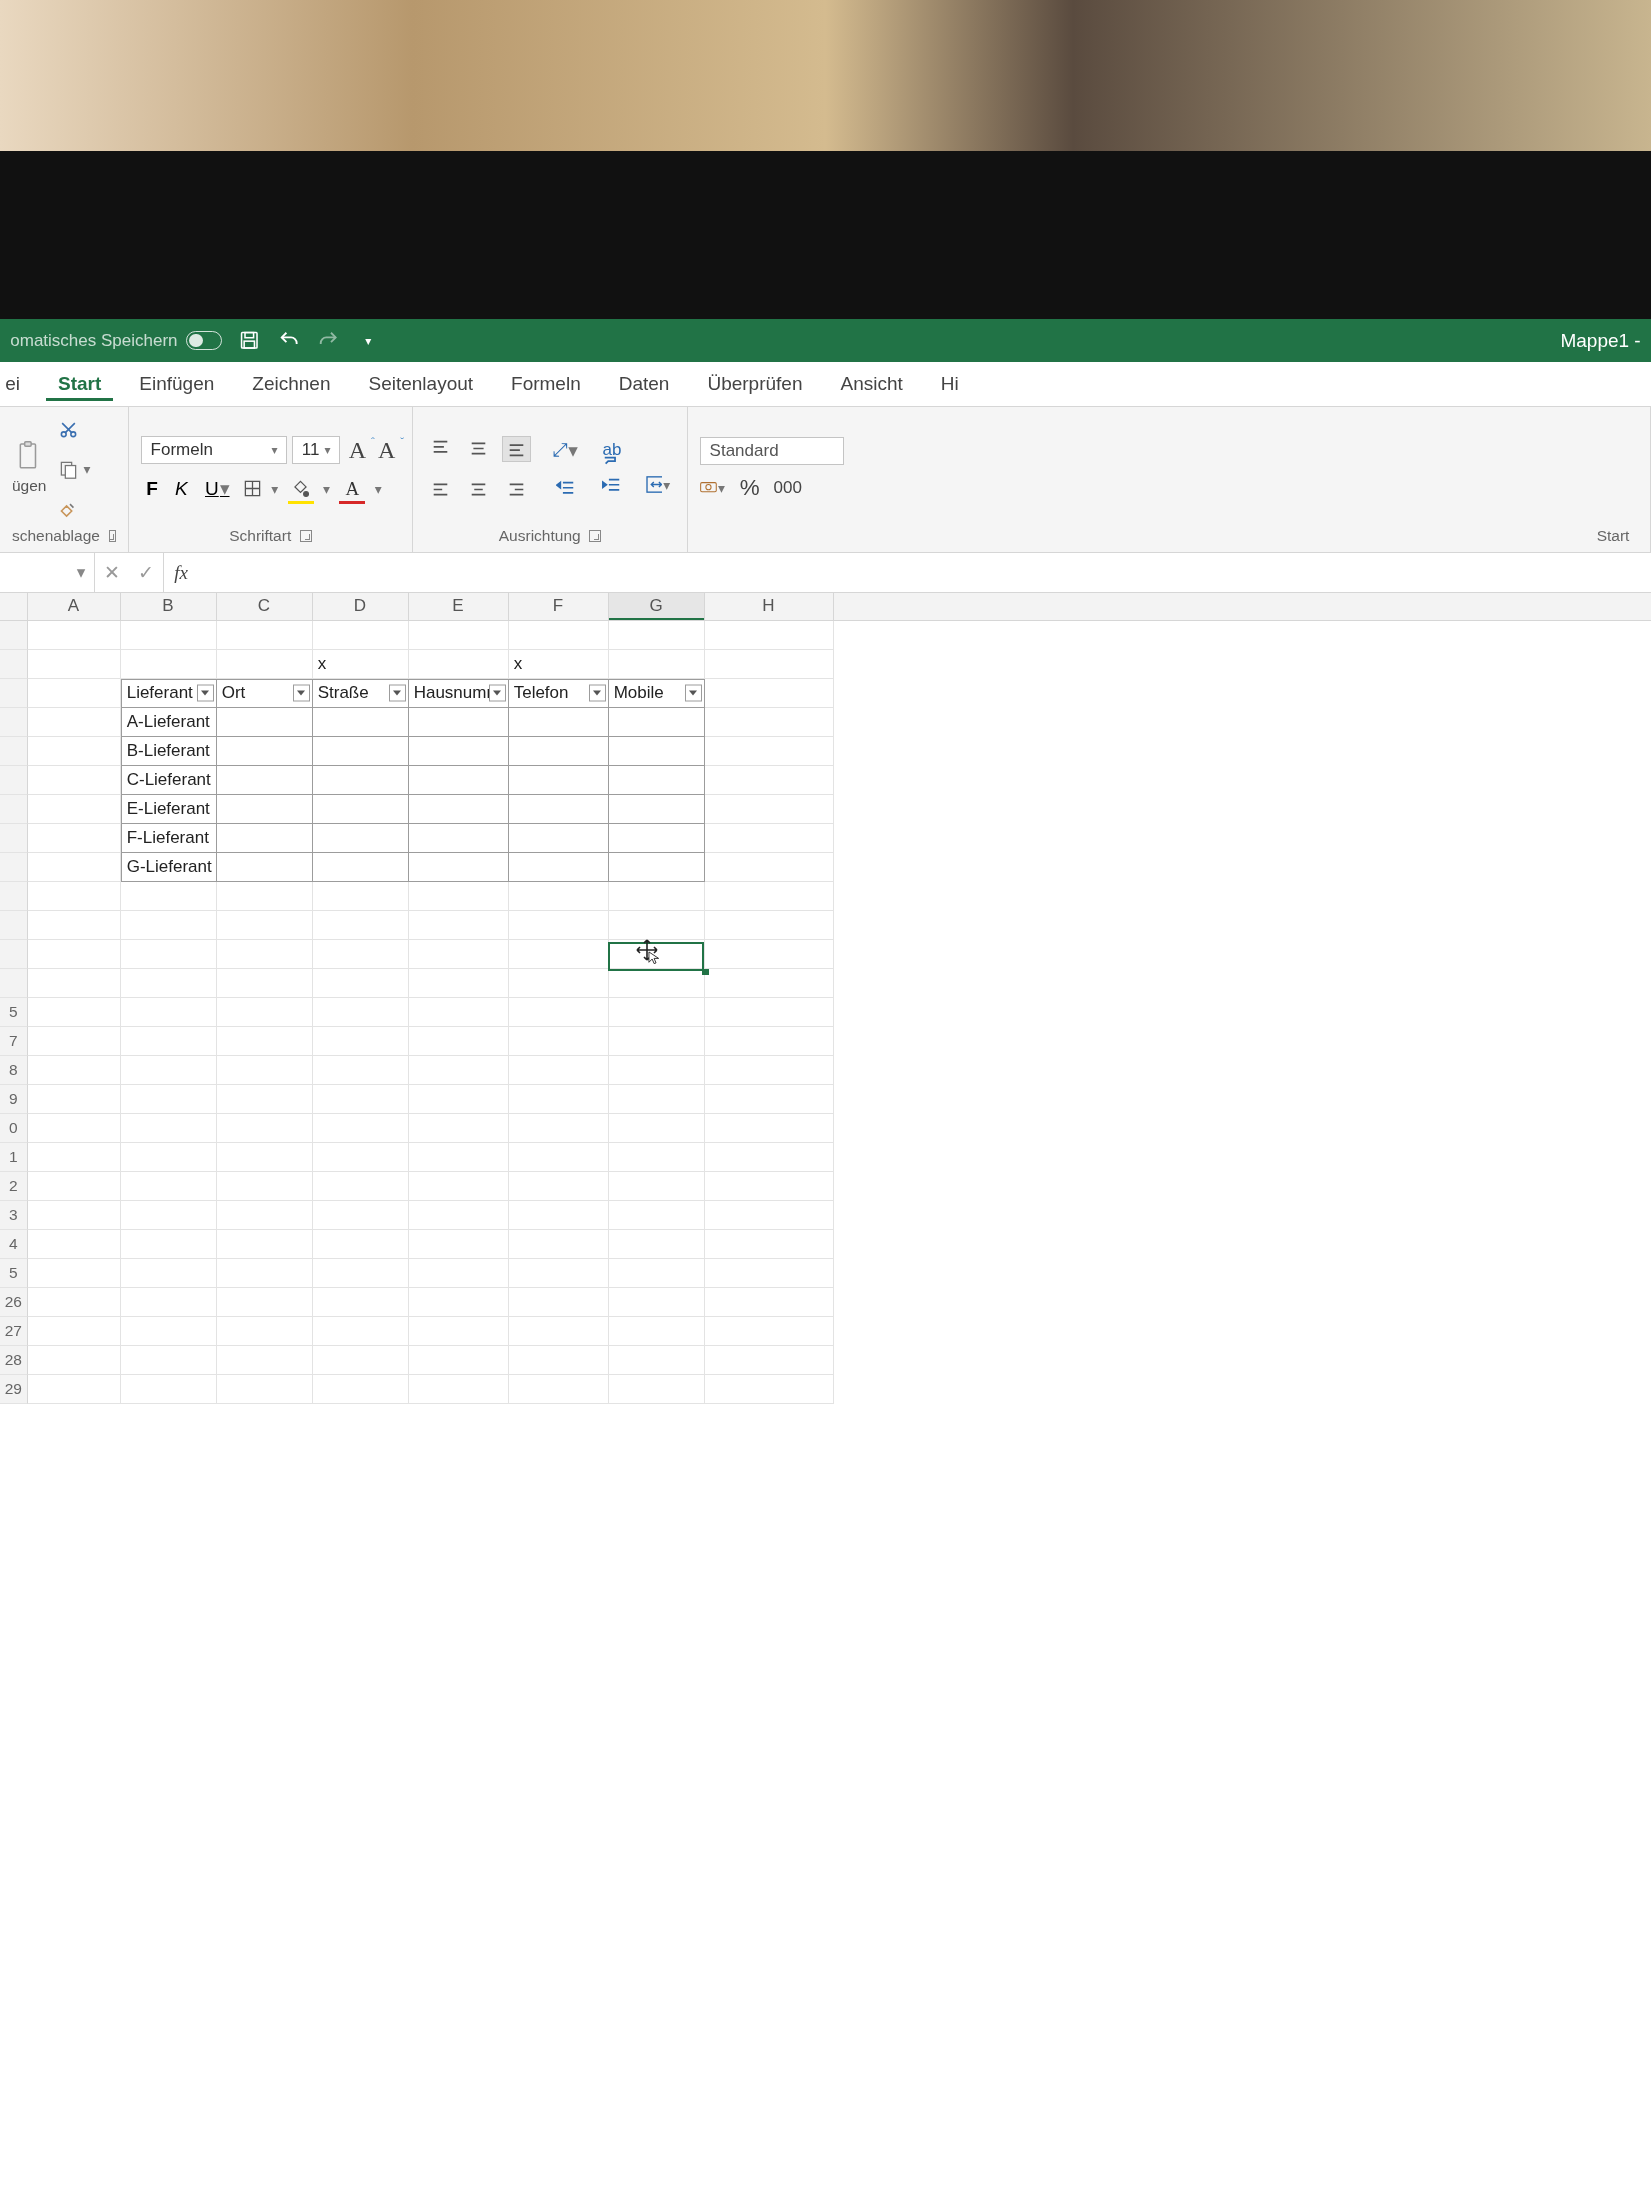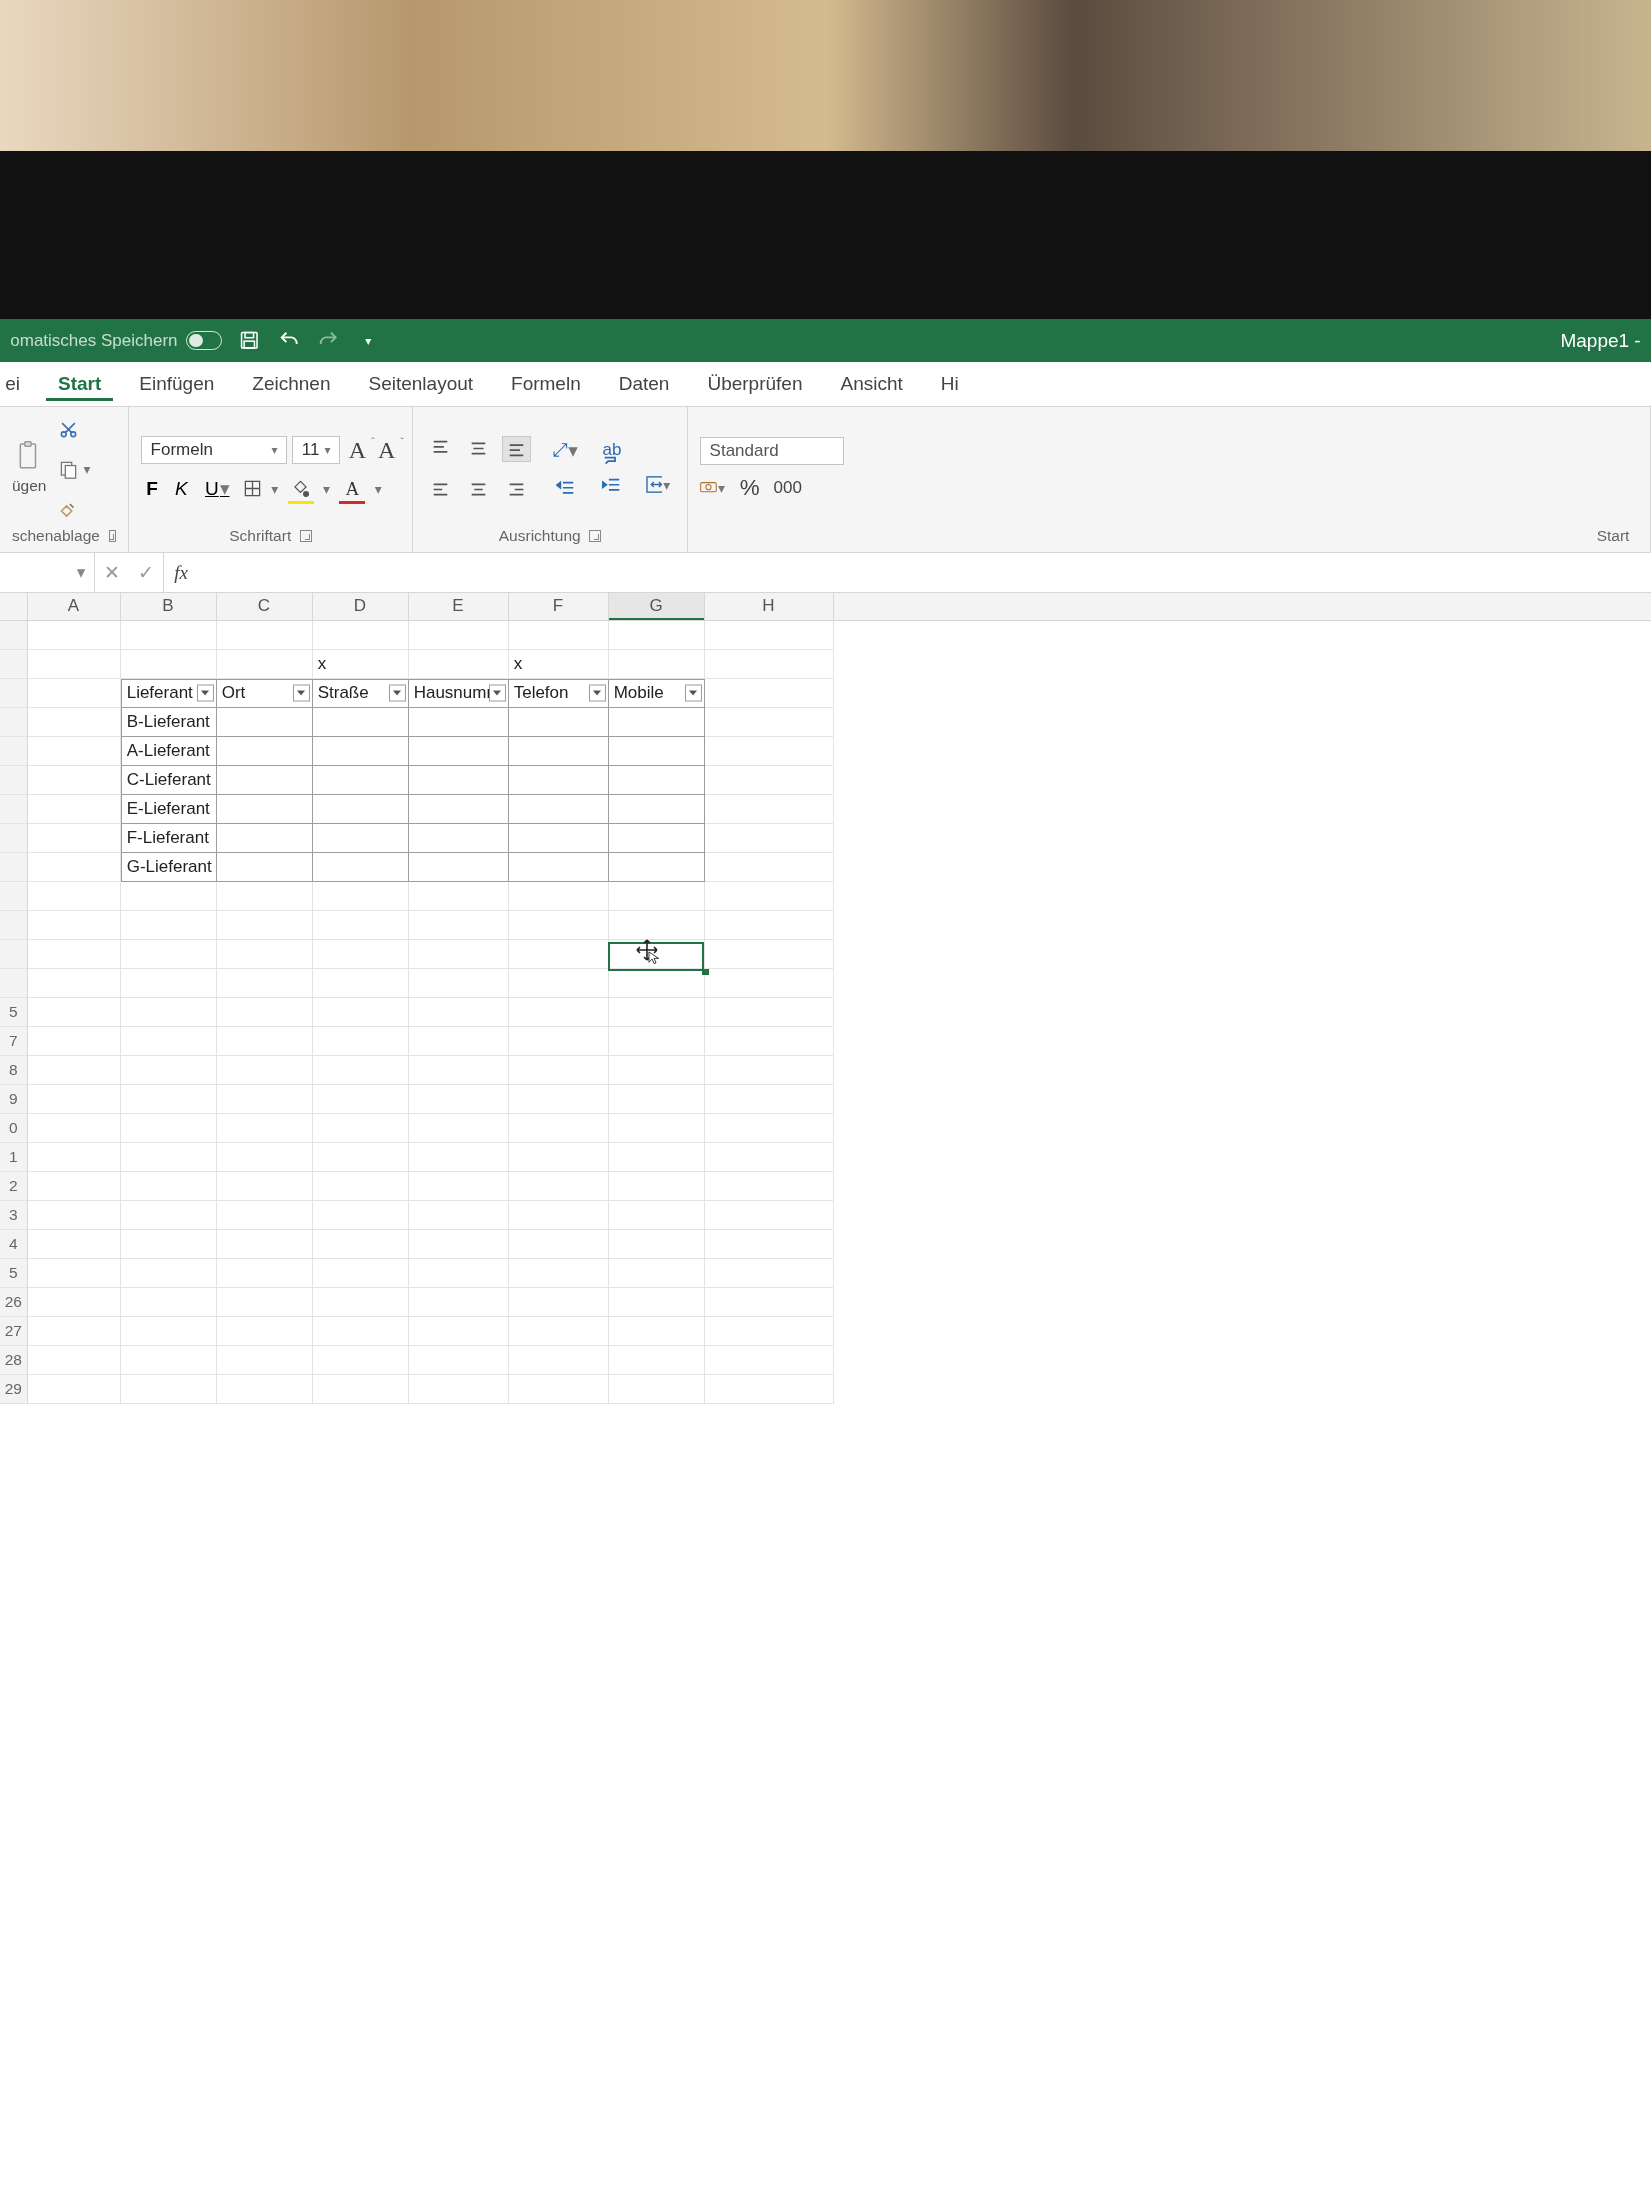--- a/index.html
+++ b/index.html
@@ -405,32 +405,32 @@
         <div class="cell bordered thcell top" style="width: 96px;">Ort<span class="filterbtn"></span></div>
         <div class="cell bordered thcell top" style="width: 96px;">Straße<span class="filterbtn"></span></div>
         <div class="cell bordered thcell top" style="width: 100px;">Hausnumm<span class="filterbtn"></span></div>
         <div class="cell bordered thcell top" style="width: 100px;">Telefon<span class="filterbtn"></span></div>
         <div class="cell bordered thcell top" style="width: 96px;">Mobile<span class="filterbtn"></span></div>
         <div class="cell " style="width: 129px;"></div>
       </div>
       <div class="gridrow">
         <div class="rh"></div>
         <div class="cell " style="width: 93px;"></div>
+        <div class="cell bordered left" style="width: 96px;">A-Lieferant</div>
+        <div class="cell bordered" style="width: 96px;"></div>
+        <div class="cell bordered" style="width: 96px;"></div>
+        <div class="cell bordered" style="width: 100px;"></div>
+        <div class="cell bordered" style="width: 100px;"></div>
+        <div class="cell bordered" style="width: 96px;"></div>
+        <div class="cell " style="width: 129px;"></div>
+      </div>
+      <div class="gridrow">
+        <div class="rh"></div>
+        <div class="cell " style="width: 93px;"></div>
         <div class="cell bordered left" style="width: 96px;">B-Lieferant</div>
-        <div class="cell bordered" style="width: 96px;"></div>
-        <div class="cell bordered" style="width: 96px;"></div>
-        <div class="cell bordered" style="width: 100px;"></div>
-        <div class="cell bordered" style="width: 100px;"></div>
-        <div class="cell bordered" style="width: 96px;"></div>
-        <div class="cell " style="width: 129px;"></div>
-      </div>
-      <div class="gridrow">
-        <div class="rh"></div>
-        <div class="cell " style="width: 93px;"></div>
-        <div class="cell bordered left" style="width: 96px;">A-Lieferant</div>
         <div class="cell bordered" style="width: 96px;"></div>
         <div class="cell bordered" style="width: 96px;"></div>
         <div class="cell bordered" style="width: 100px;"></div>
         <div class="cell bordered" style="width: 100px;"></div>
         <div class="cell bordered" style="width: 96px;"></div>
         <div class="cell " style="width: 129px;"></div>
       </div>
       <div class="gridrow">
         <div class="rh"></div>
         <div class="cell " style="width: 93px;"></div>

